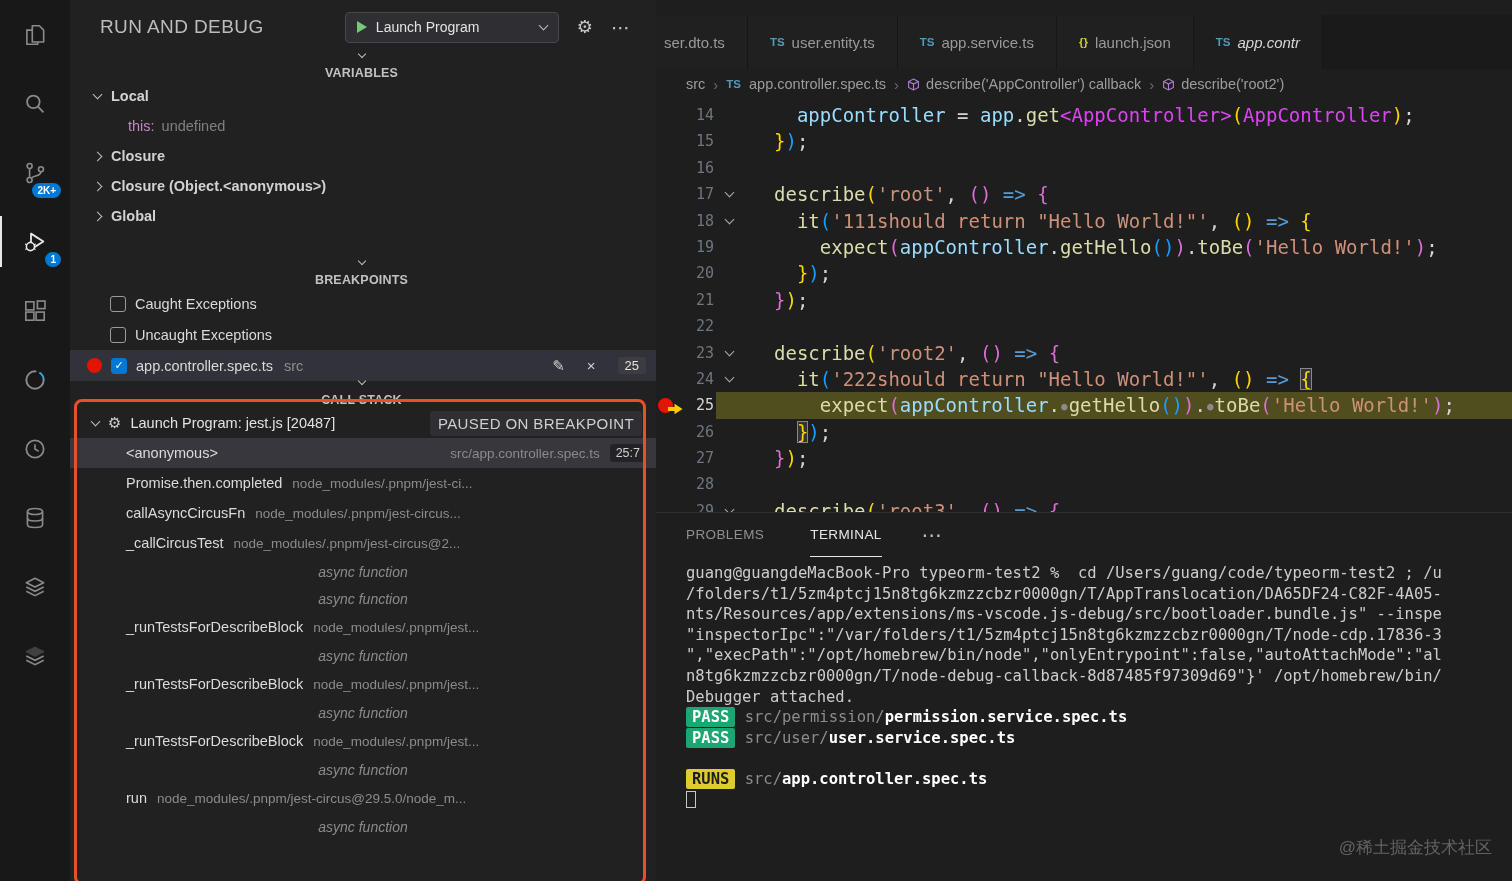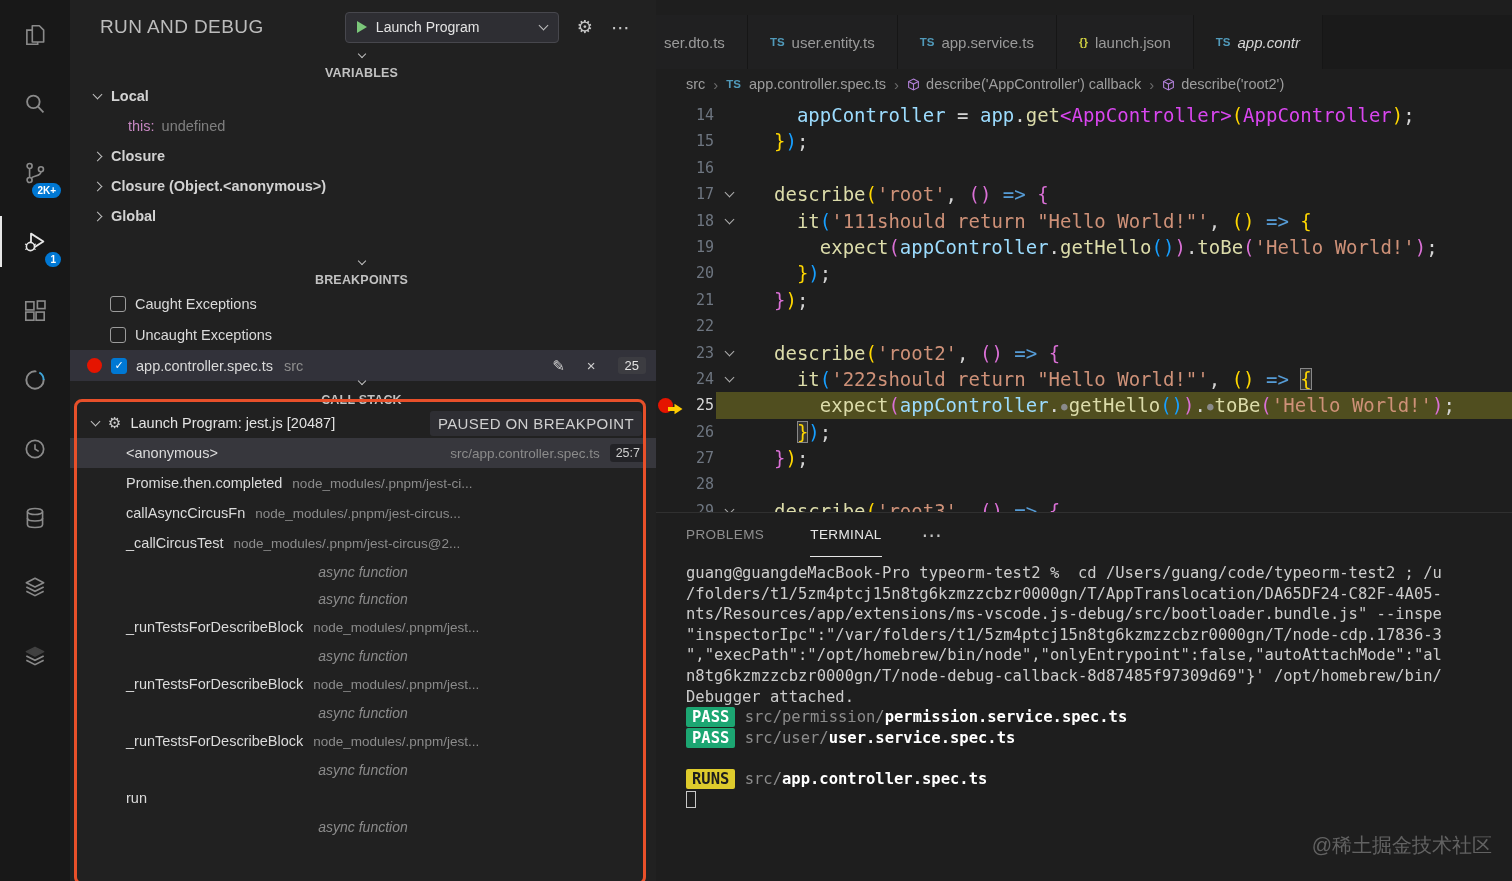--- a/index.html
+++ b/index.html
@@ -117,21 +117,21 @@
   .pmore { color:#c5c5c5; font-size:20px; cursor:pointer; margin-left:-6px; }
   .terminal { flex:1; padding:6px 0 0 30px; font-family:"DejaVu Sans Mono","Liberation Mono",monospace; font-size:15.5px; line-height:20.6px; color:#ccc; overflow:hidden; }
   .t-line { white-space:pre; height:20.6px; }
   .ts-pass { background:#1ca672; color:#fff; font-weight:700; padding:1px 6px; border-radius:2px; }
   .ts-runs { background:#decb2c; color:#1e1e1e; font-weight:700; padding:1px 6px; border-radius:2px; }
   .ts-dim { color:#8c8c8c; }
   .ts-bold { color:#fff; font-weight:700; }
   .ts-txt { color:#cccccc; }
   .ts-cursor { display:inline-block; width:10px; height:17px; border:1px solid #c8c8c8; vertical-align:-3px; }
 
-  .watermark { position:absolute; right:20px; bottom:22px; font-size:20px; color:#9a9a9a; opacity:.55; z-index:60; }
+  .watermark { position:absolute; right:20px; bottom:22px; font-size:17px; color:#9a9a9a; opacity:.55; z-index:60; }
 </style>
 </head>
 <body>
 
 <div id="app">
 
   <nav class="activity-bar">
     <div class="ab-item">
       <svg class="ab-ic" width="26" height="26" viewBox="0 0 24 24">
           <path d="M9.5 3.5H16l4 4v11H9.5z" fill="none" stroke="currentColor" stroke-width="1.5" stroke-linejoin="round"></path>
@@ -327,20 +327,21 @@
         </div>
         <div class="cs-row">
           <span class="cs-name">_runTestsForDescribeBlock</span>
           <span class="cs-path">node_modules/.pnpm/jest...</span>
         </div>
         <div class="cs-async">
           <span>async function</span>
         </div>
         <div class="cs-row">
           <span class="cs-name">run</span>
+          <span class="cs-path">node_modules/.pnpm/jest-circus@29.5.0/node_m...</span>
         </div>
         <div class="cs-async">
           <span>async function</span>
         </div>
       </div>
 
     <div class="annotation-box"></div>
   </aside>
 
   <main class="main">

